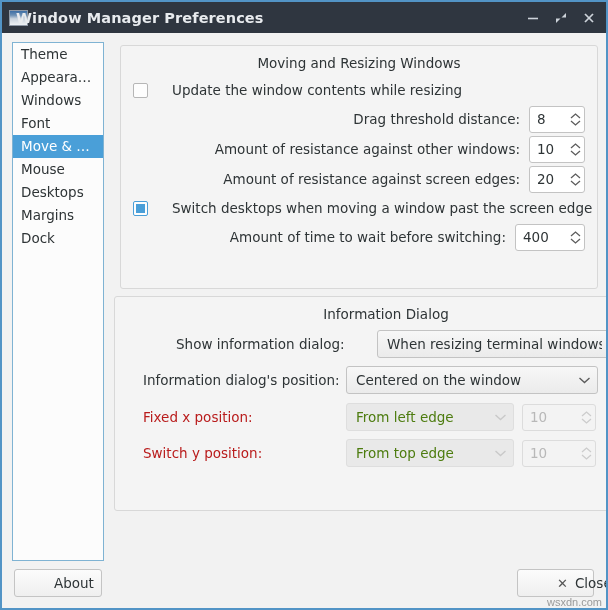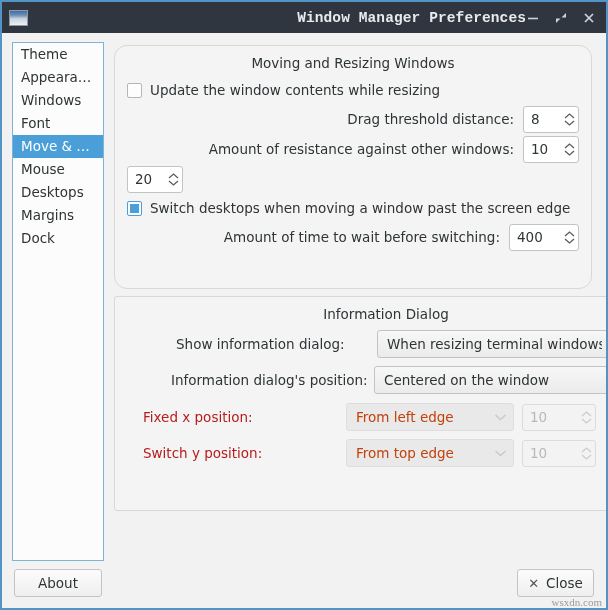--- a/index.html
+++ b/index.html
@@ -35,27 +35,26 @@
     width: 19px;
     height: 16px;
     margin-left: 7px;
     border: 1px solid #8f99a6;
     background: linear-gradient(to bottom, #3c6ea5 0%, #6d90b5 30%, #c8d2dc 55%, #eef1f4 100%);
     box-sizing: border-box;
     flex: 0 0 auto;
   }
   .title-text {
     flex: 1 1 auto;
-    text-align: right;
+    text-align: left;
     color: #e8ebee;
     font-size: 14.5px;
     font-weight: bold;
     letter-spacing: 0.1px;
     margin-left: -12px;
-    font-family: Liberation Mono, monospace;
   }
   .title-buttons {
     display: flex;
     align-items: center;
     gap: 14px;
     margin-right: 14px;
     flex: 0 0 auto;
   }
   .tb-btn {
     width: 14px;
@@ -102,25 +101,24 @@
 
   
   .frame {
     position: absolute;
     background: #f4f4f4;
     border: 1px solid #d8d8d8;
     border-radius: 3px;
     box-sizing: border-box;
   }
   #frame-moving {
-    left: 110px;
+    left: 116px;
     top: 12px;
     width: 478px;
     height: 244px;
-    border-radius: 13px;
   }
   #frame-info {
     left: 110px;
     top: 263px;
     width: 528px;
     height: 215px;
     padding-left: 16px;
   }
   .frame-title {
     text-align: center;
@@ -177,21 +175,21 @@
   .cbox.checked::after {
     content: "";
     position: absolute;
     left: 2px; top: 2px;
     width: 9px; height: 9px;
     background: #4a9fd8;
   }
   .cbox-label {
     font-size: 13.5px;
     color: #2e3436;
-    margin-left: 8px;
+    margin-left: 24px;
     white-space: nowrap;
   }
 
   
   .spin {
     width: 56px;
     height: 27px;
     box-sizing: border-box;
     background: #ffffff;
     border: 1px solid #c3c3c3;
@@ -247,35 +245,36 @@
     display: flex;
     align-items: center;
     justify-content: center;
     color: #5c5c5c;
     flex: 0 0 auto;
   }
   .combo.disabled {
     background: #e9e9e9;
     border-color: #dedede;
   }
-  .combo.disabled .combo-value { color: #c2410c; }
+  .combo.disabled .combo-value { color: #4d7c0f; }
   .combo.disabled .combo-arrow { color: #c9c9c9; }
 
   
   .btn {
     box-sizing: border-box;
     background: linear-gradient(to bottom, #fcfcfc, #efefef);
     border: 1px solid #c4c4c4;
     border-radius: 3px;
     font-size: 13.5px;
     color: #2e3436;
     display: flex;
     align-items: center;
-    justify-content: center;
+    justify-content: flex-start;
     gap: 7px;
+    padding-left: 39px;
   }
   #about-button {
     position: absolute;
     left: 10px;
     top: 536px;
     width: 88px;
     height: 28px;
   }
   #close-button {
     position: absolute;
@@ -288,21 +287,21 @@
     font-size: 13px;
     color: #555;
   }
 
   .watermark {
     position: absolute;
     right: 4px;
     bottom: 0px;
     font-size: 11px;
     color: #9a9a9a;
-    font-family: Liberation Serif, serif;
+    font-family: Liberation Sans, sans-serif;
   }
 </style>
 </head>
 <body>
 
 <div class="window">
 
   <div class="titlebar">
     <div class="title-icon"></div>
     <div class="title-text">Window Manager Preferences</div>
@@ -373,20 +372,21 @@
                 <path d="M1 5 L5.5 1 L10 5" fill="none" stroke="currentColor" stroke-width="1.3"></path>
               </svg>
             <svg width="11" height="6" viewBox="0 0 11 6">
                 <path d="M1 1 L5.5 5 L10 1" fill="none" stroke="currentColor" stroke-width="1.3"></path>
               </svg>
           </span>
         </span>
       </div>
 
       <div class="row">
+        <span class="row-label-right">Amount of resistance against screen edges:</span>
         <span class="spin">
           <span class="spin-value">20</span>
           <span class="spin-arrows">
             <svg width="11" height="6" viewBox="0 0 11 6">
                 <path d="M1 5 L5.5 1 L10 5" fill="none" stroke="currentColor" stroke-width="1.3"></path>
               </svg>
             <svg width="11" height="6" viewBox="0 0 11 6">
                 <path d="M1 1 L5.5 5 L10 1" fill="none" stroke="currentColor" stroke-width="1.3"></path>
               </svg>
           </span>
@@ -423,21 +423,21 @@
           <span class="combo-value">When resizing terminal windows</span>
           <span class="combo-arrow">
             <svg width="13" height="8" viewBox="0 0 13 8">
                 <path d="M1.5 2 L6.5 6.5 L11.5 2" fill="none" stroke="currentColor" stroke-width="1.4"></path>
               </svg>
           </span>
         </span>
       </div>
 
       <div class="row" style="margin-top:6px;">
-        <span class="row-label-left" style="width:203px;margin-left:28px;">Information dialog's position:</span>
+        <span class="row-label-left" style="width:203px;">Information dialog's position:</span>
         <span class="combo" style="width:252px;">
           <span class="combo-value">Centered on the window</span>
           <span class="combo-arrow">
             <svg width="13" height="8" viewBox="0 0 13 8">
                 <path d="M1.5 2 L6.5 6.5 L11.5 2" fill="none" stroke="currentColor" stroke-width="1.4"></path>
               </svg>
           </span>
         </span>
       </div>
 

